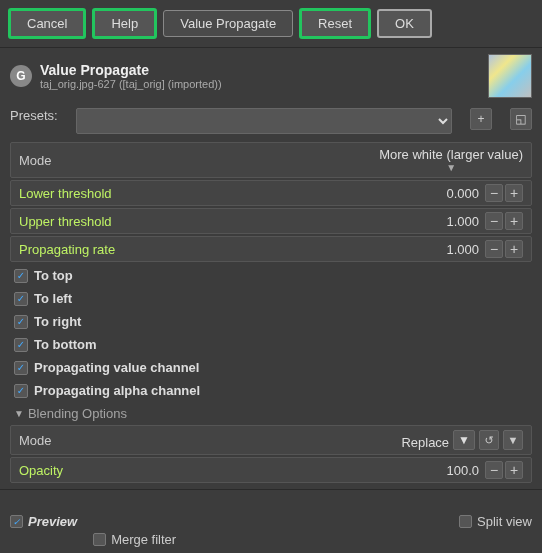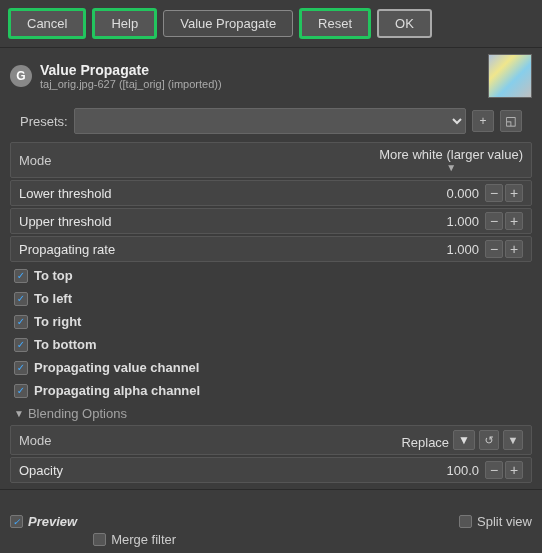--- a/index.html
+++ b/index.html
@@ -82,23 +82,22 @@
     }
     .thumb-img {
       width: 100%;
       height: 100%;
       background: linear-gradient(135deg, #b0c4de 0%, #f0e68c 30%, #87ceeb 60%, #c0c0c0 100%);
     }
 
     
     .presets-row {
       display: flex;
-      align-items: center;
-      padding: 4px 20px;
-      gap: 6px;
+      padding: 4px 10px;
+      gap: 18px;
       background: #3c3c3c;
     }
     .presets-label {
       color: #ccc;
       font-size: 13px;
     }
     .presets-select {
       flex: 1;
       background: #555;
       border: 1px solid #666;
@@ -155,21 +154,21 @@
     
     .param-row {
       display: flex;
       align-items: center;
       background: #444;
       border: 1px solid #555;
       padding: 3px 8px;
       margin-bottom: 2px;
       border-radius: 2px;
     }
-    .param-label { flex: 1; color: #e5e5e5; font-size: 13px; }
+    .param-label { flex: 1; color: #bef264; font-size: 13px; }
     .param-value { color: #ddd; font-size: 13px; margin-right: 6px; }
     .param-btns { display: flex; gap: 2px; }
     .param-btn {
       width: 18px;
       height: 18px;
       background: #555;
       border: 1px solid #666;
       border-radius: 2px;
       display: flex;
       align-items: center;

